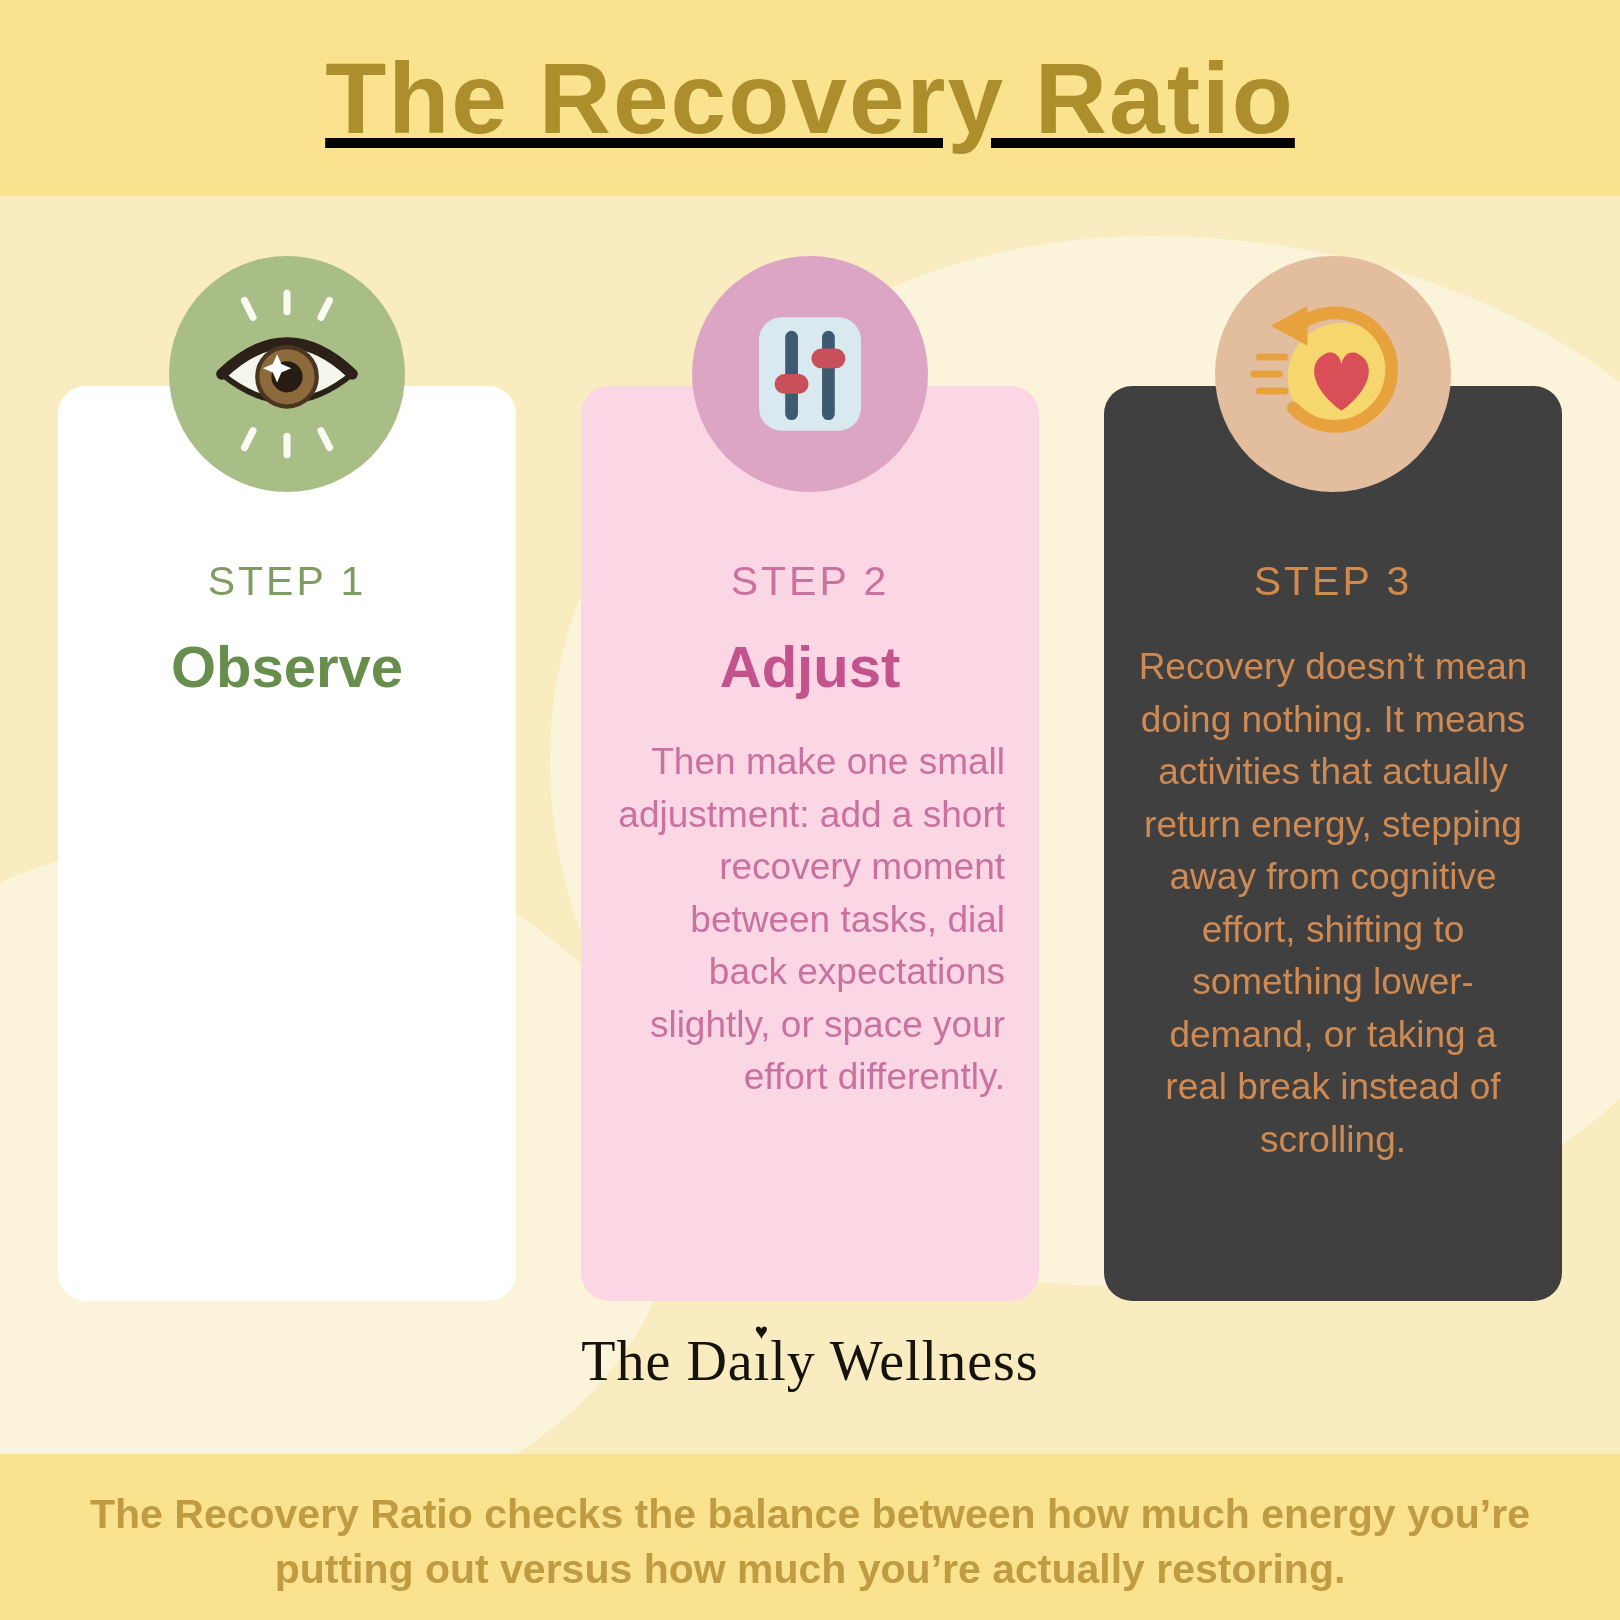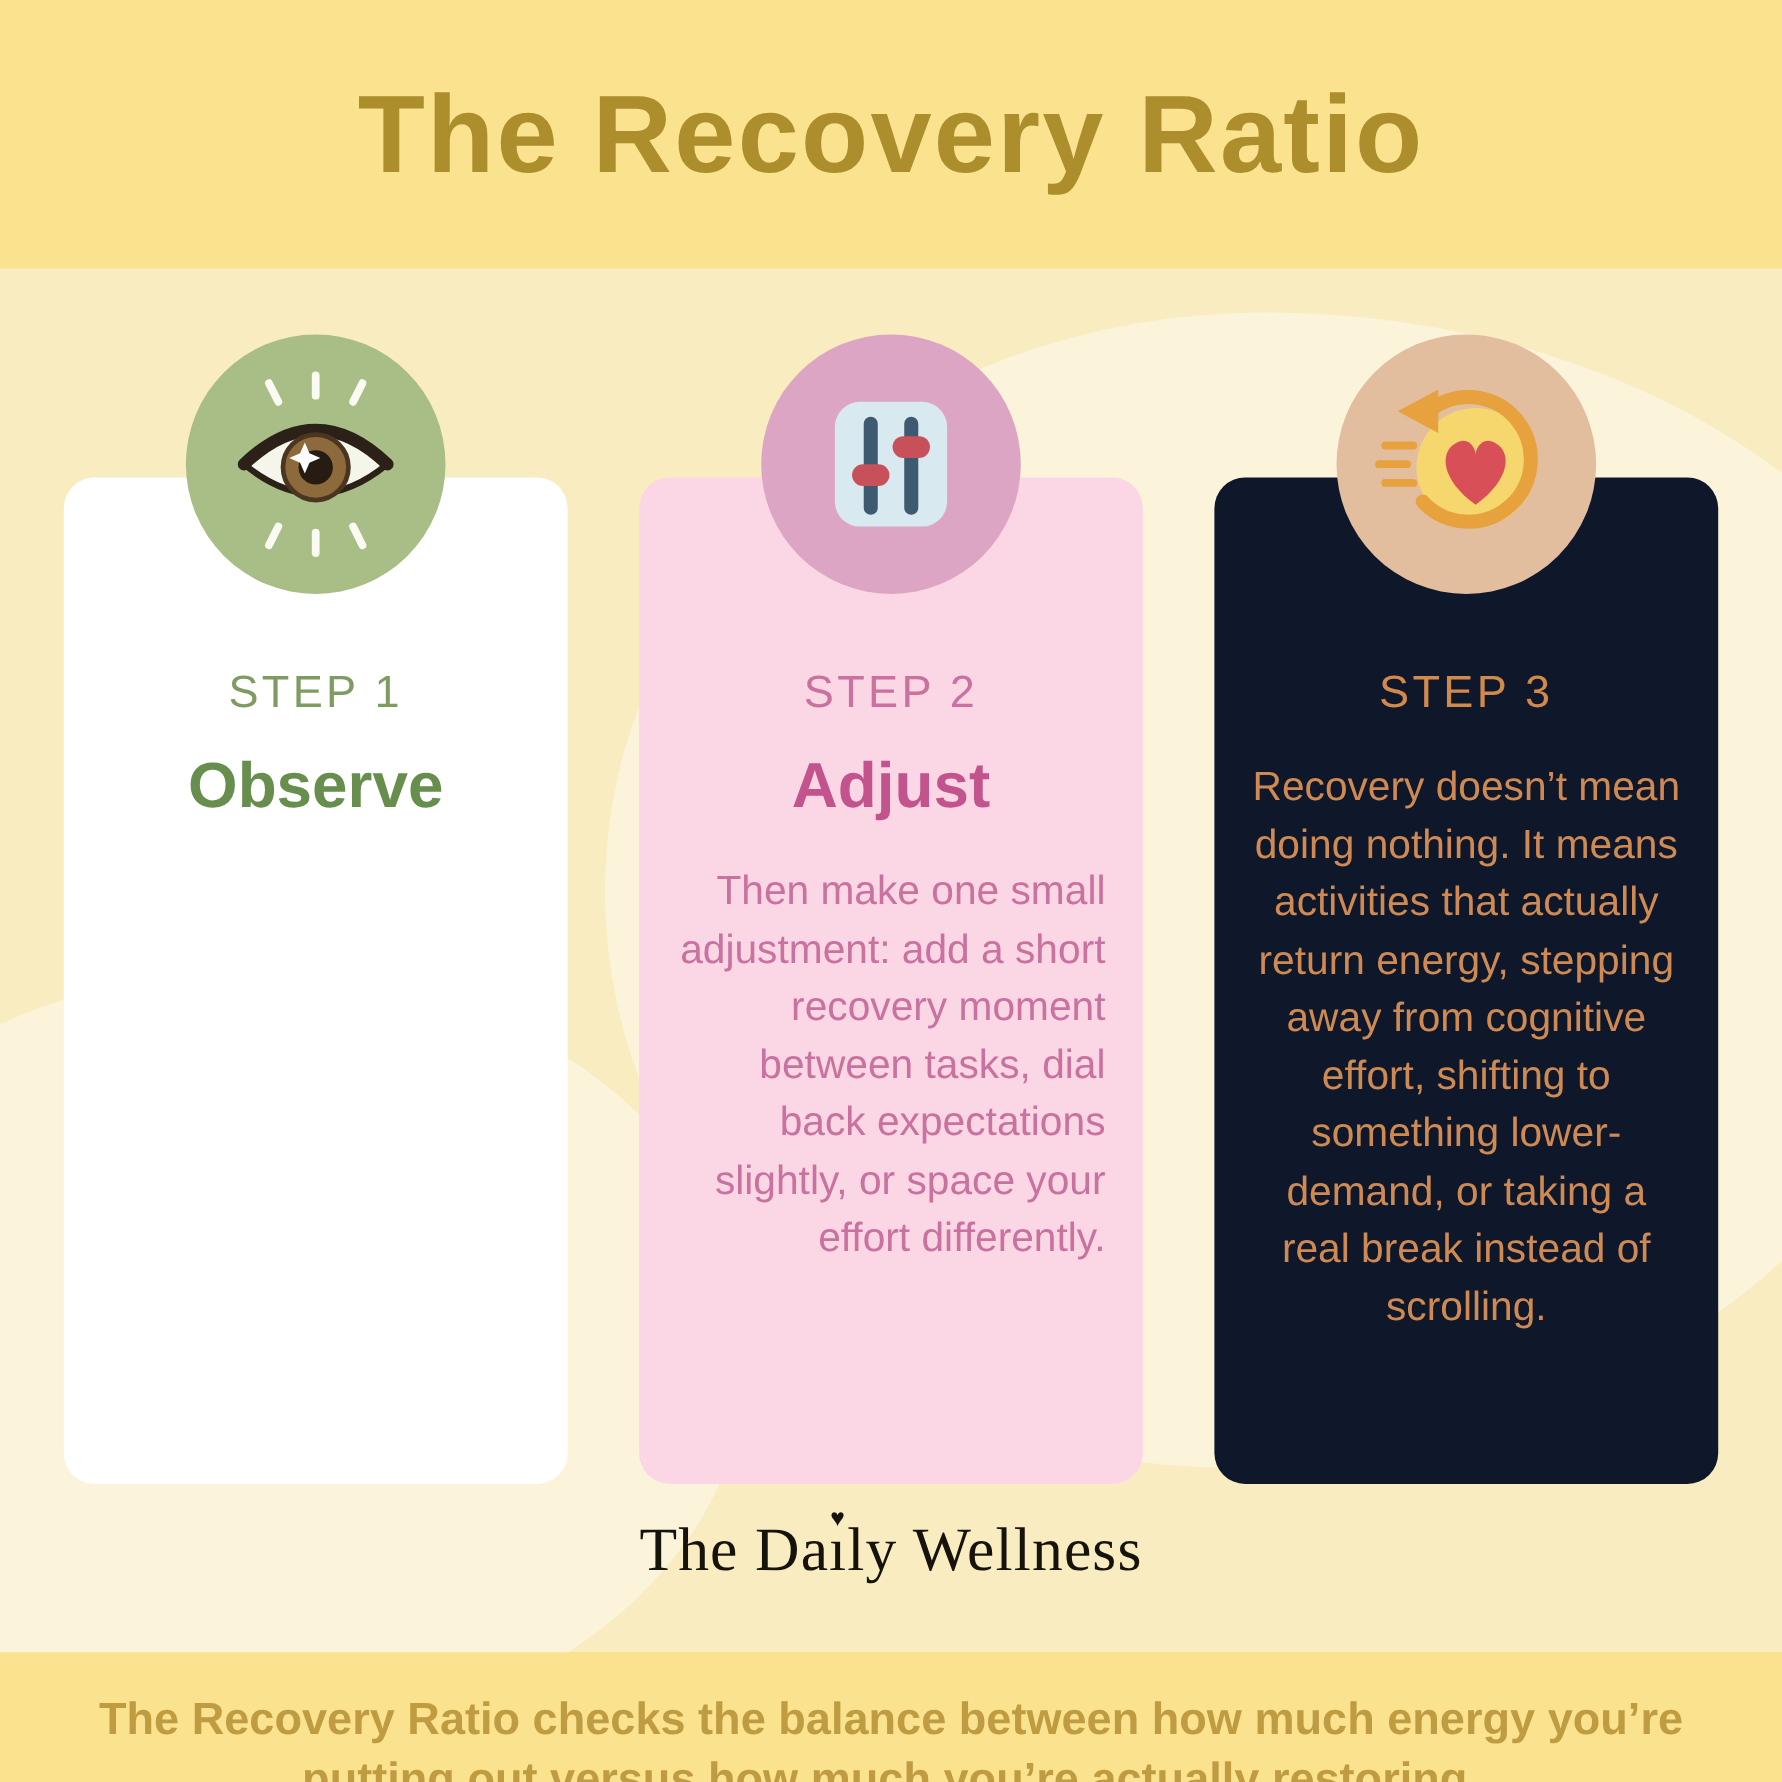--- a/index.html
+++ b/index.html
@@ -13,21 +13,21 @@
 
   .band {
     width: 100%;
     background: #FBE28E;
     display: flex;
     align-items: center;
     justify-content: center;
     position: relative;
     z-index: 2;
   }
-  .top-band { height: 244px; }
+  .top-band { height: 196px; text-decoration: underline; }
   .bottom-band { height: 176px; }
 
   .page-title {
     font-size: 100px;
     font-weight: bold;
     color: #AC8E2D;
     letter-spacing: 2px;
   }
 
   .main {
@@ -64,21 +64,21 @@
     position: relative;
     width: 458px;
     height: 915px;
     margin-top: 130px;
     border-radius: 28px;
     padding: 172px 34px 30px 34px;
     text-align: center;
   }
   .card-1 { background: #ffffff; }
   .card-2 { background: #FBD7E5; }
-  .card-3 { background: #0f172a; }
+  .card-3 { background: #404040; }
 
   .icon-circle {
     position: absolute;
     top: -130px;
     left: 50%;
     transform: translateX(-50%);
     width: 236px;
     height: 236px;
     border-radius: 50%;
     display: flex;

